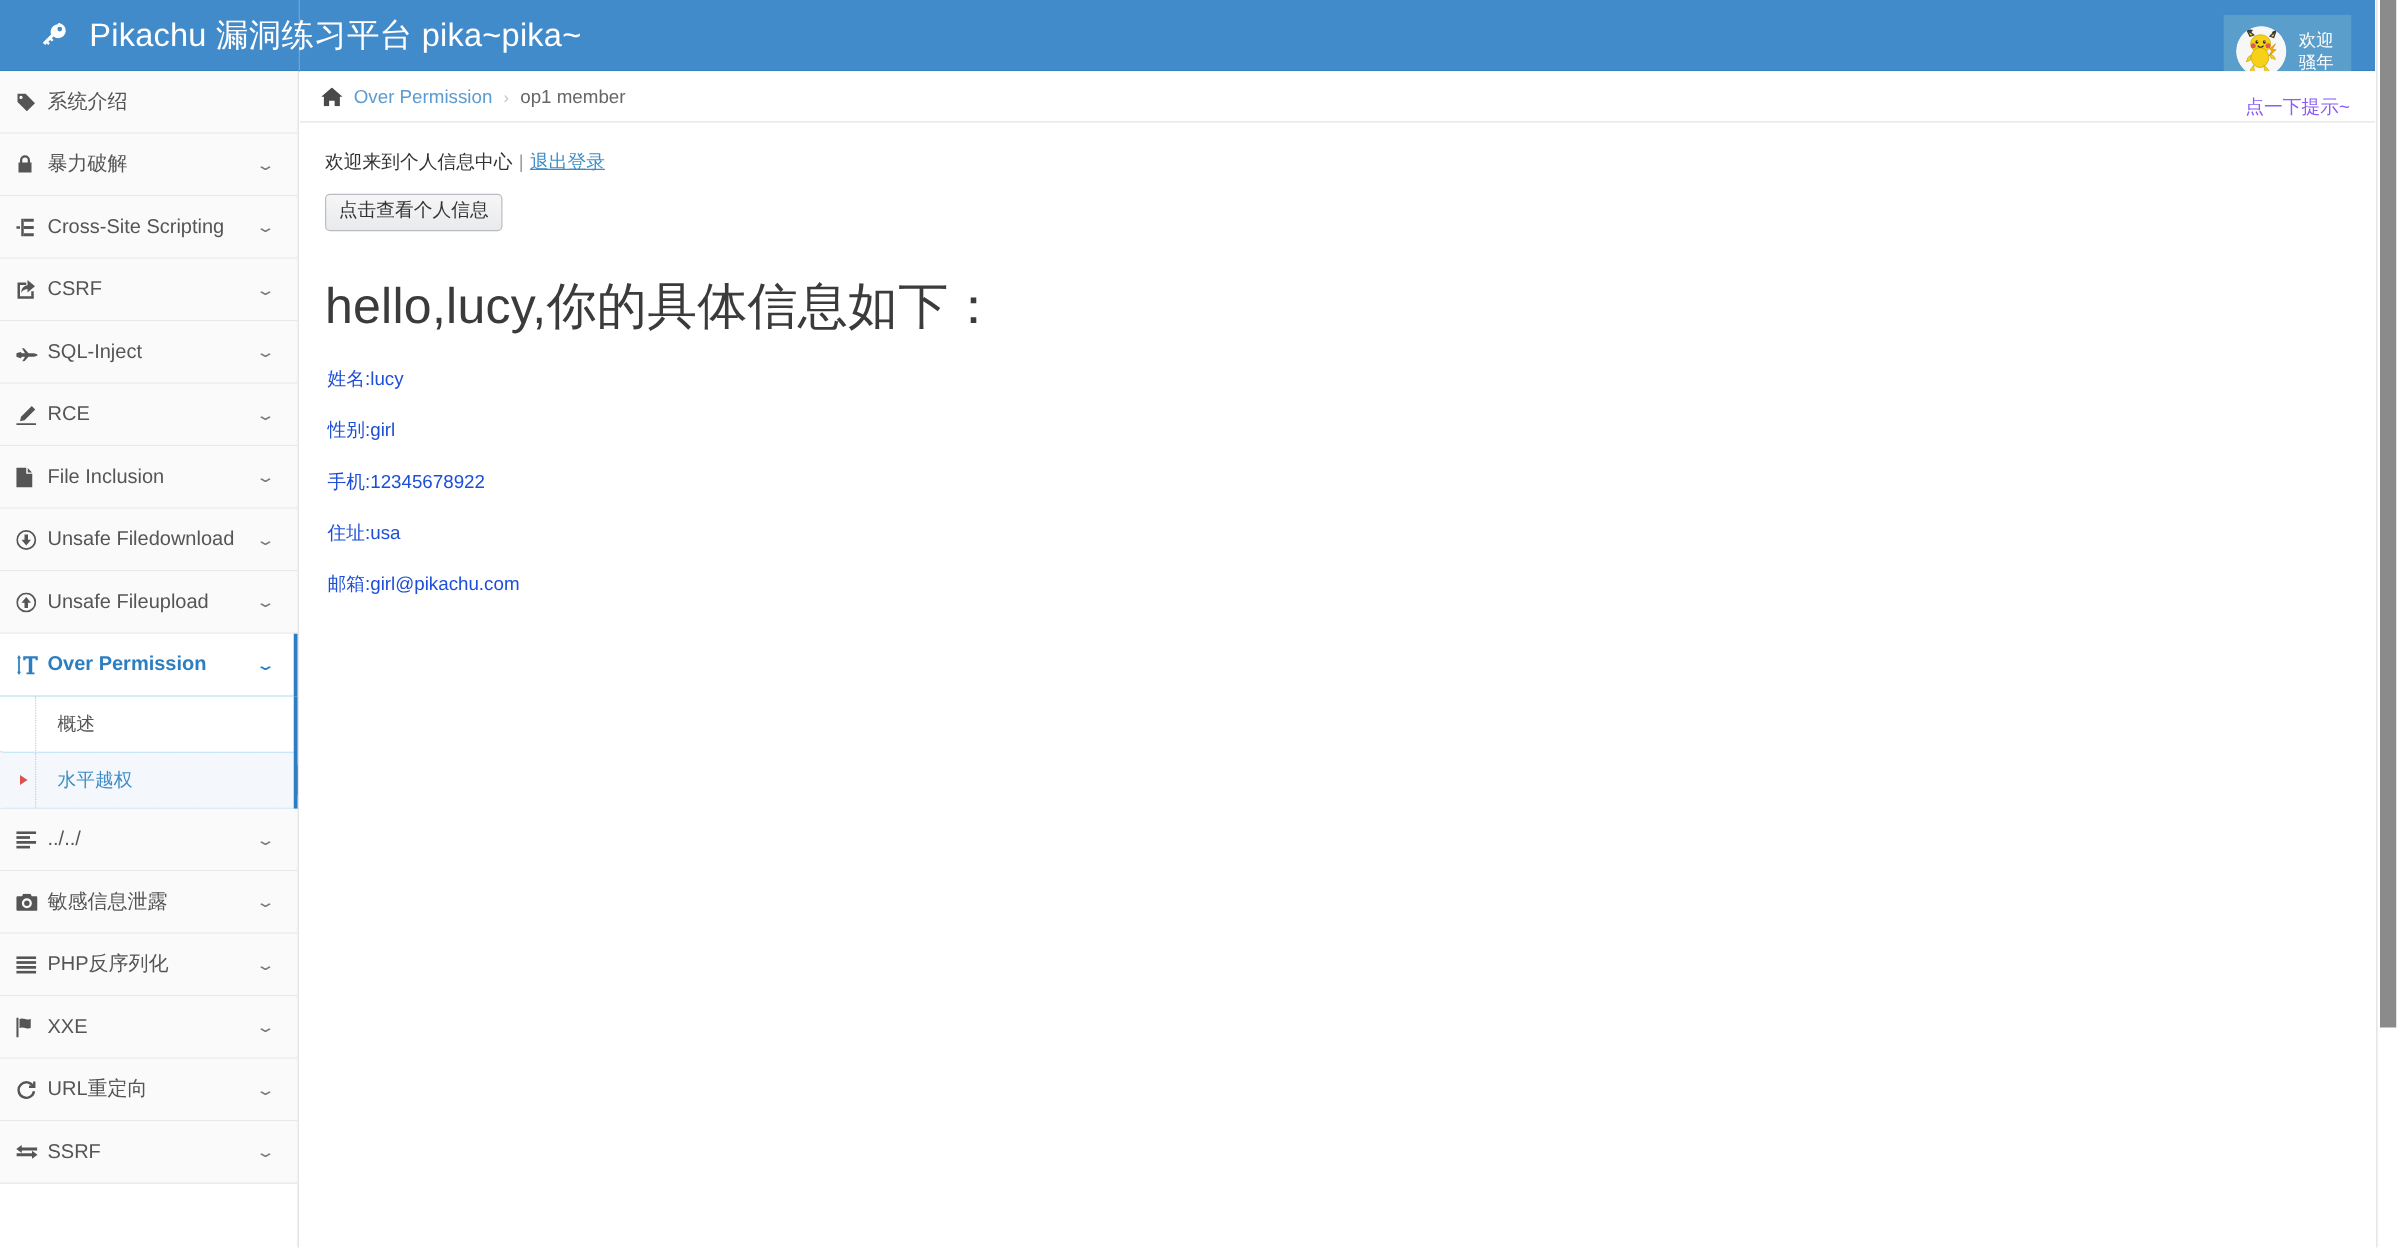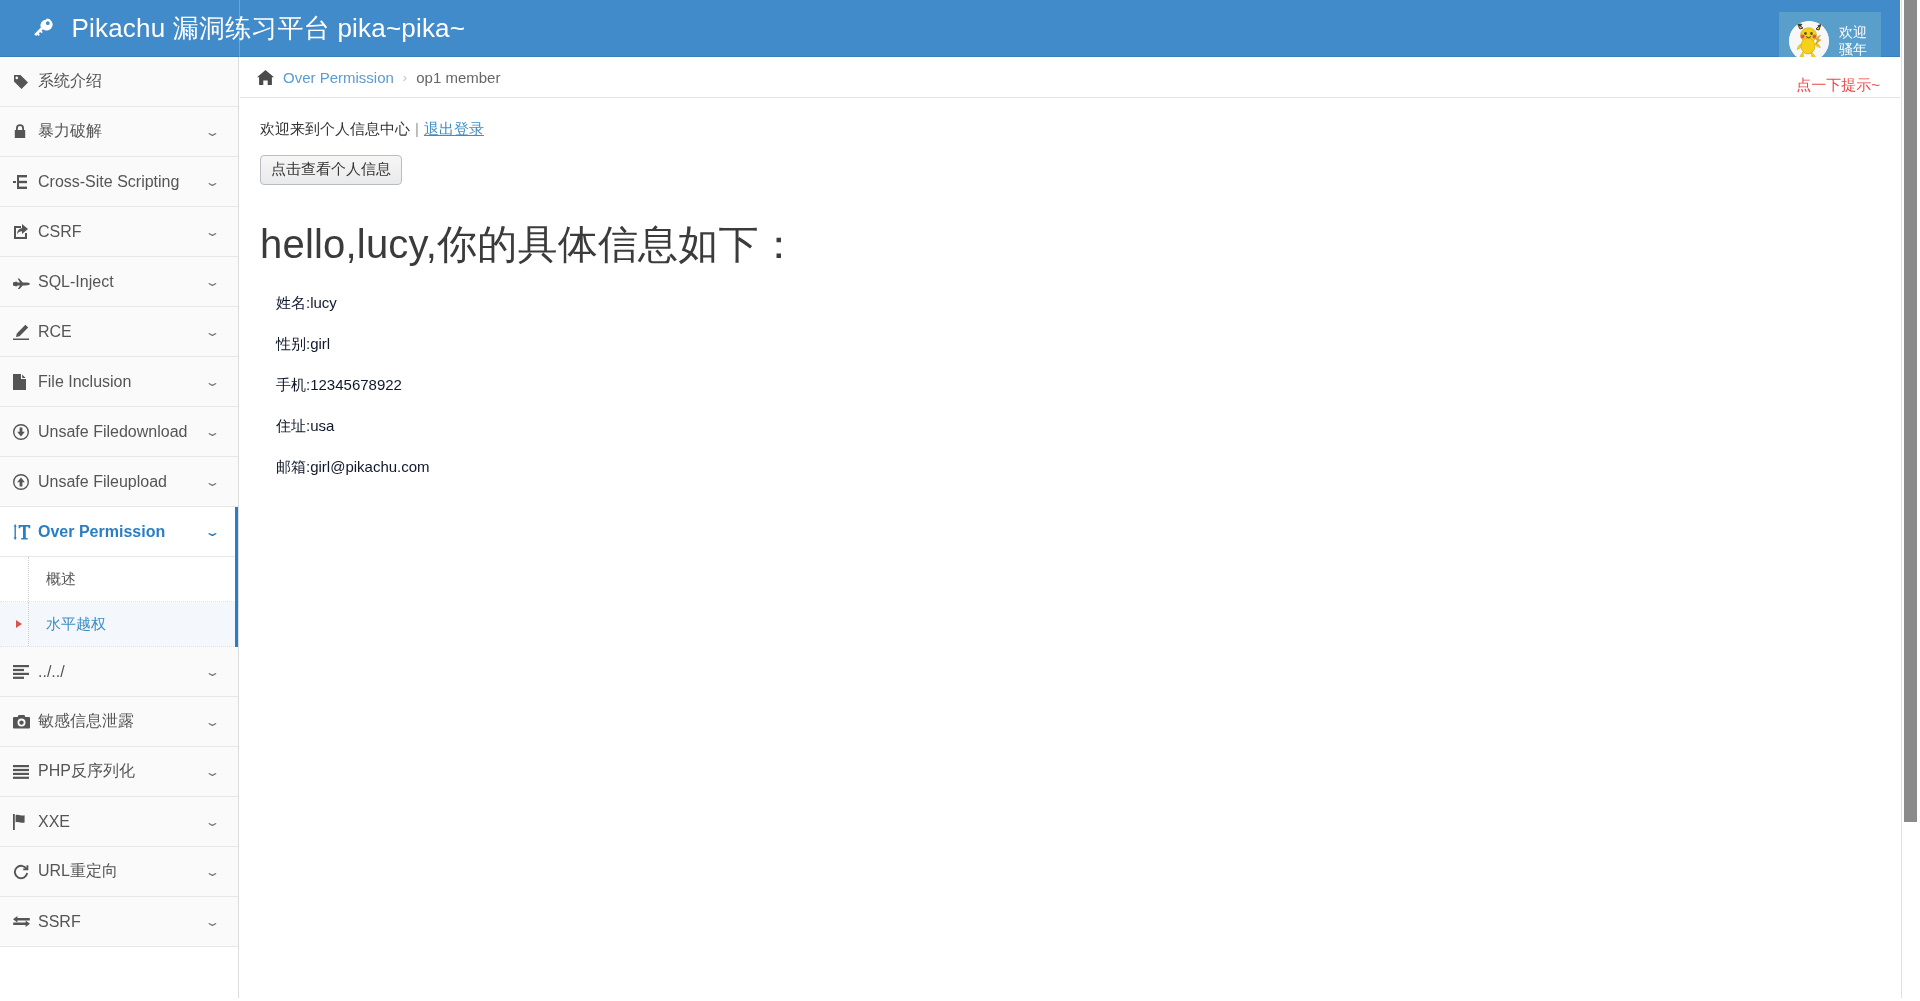--- a/index.html
+++ b/index.html
@@ -169,21 +169,21 @@
     padding: 0 20px 0 17px;
     font-size: 15px;
     color: #555;
   }
   #crumb-bar .home-icon { margin-right: 9px; color: #4a4a4a; display:inline-flex; }
   #crumb-bar .crumb-link { color: #5b9bd1; text-decoration: none; cursor: pointer; }
   #crumb-bar .crumb-sep { color: #c4c4c4; margin: 0 9px; font-size: 13px; }
   #crumb-bar .crumb-current { color: #666666; }
   #hint-link {
     margin-left: auto;
-    color: #ef4444; font-size: 15px;
+    color: #8b5cf6; font-size: 15px;
     text-decoration: none; cursor: pointer; margin-top: 16px;
   }
 
   #panel { padding: 22px 20px 0 20px; }
   .greet-line { font-size: 15px; color: #333333; margin: 0 0 16px 0; }
   .greet-line .sep { color: #9a9a9a; margin: 0 5px; }
   .greet-line a { color: #3c8dc5; text-decoration: underline; cursor: pointer; }
 
   #info-btn {
     display: inline-block;
@@ -200,22 +200,22 @@
 
   h1#member-title {
     font-size: 40px;
     font-weight: normal;
     color: #3b3b3b;
     margin: 32px 0 22px 0;
     letter-spacing: .2px;
   }
   .info-row {
     font-size: 15px;
-    color: #0f172a;
-    margin: 0 0 22px 16px;
+    color: #1d4ed8;
+    margin: 0 0 22px 2px;
   }
 
   
   #vscroll-track {
     position: absolute; right: 0; top: 0;
     width: 19px; height: 1001px;
     background: #ffffff;
     border-left: 1px solid #e0e0e0;
   }
   #vscroll-thumb {

